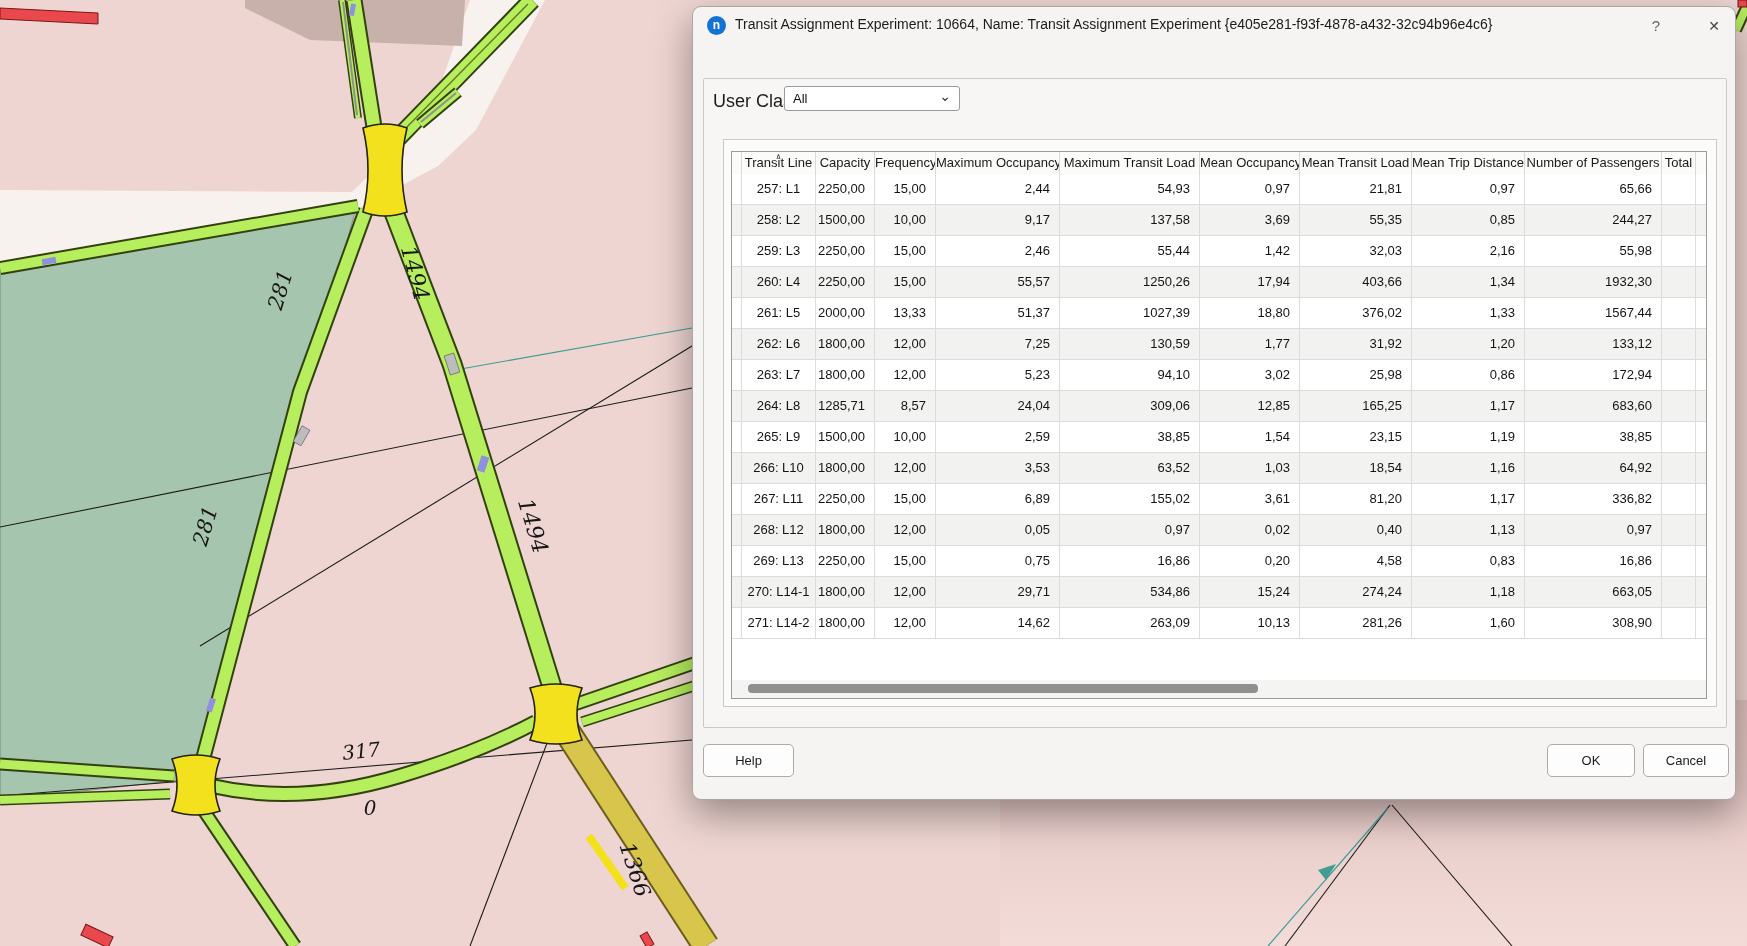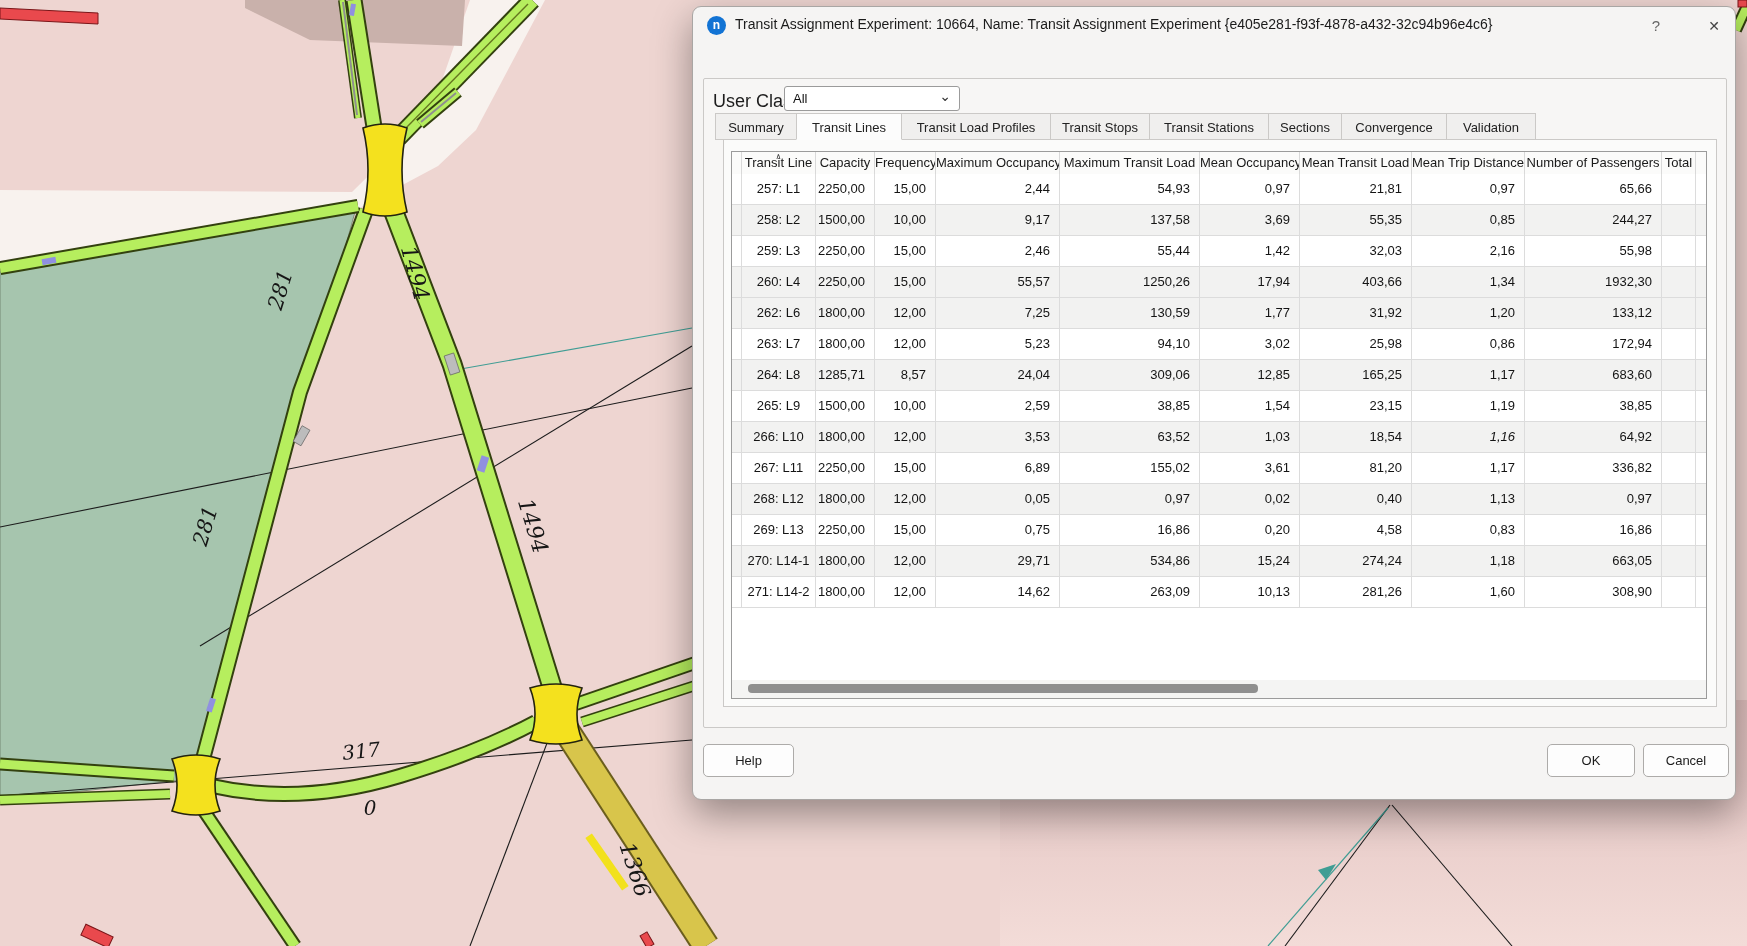--- a/index.html
+++ b/index.html
@@ -185,30 +185,20 @@
 
     <div id="outer-pane"></div>
 
     <div id="user-class-label">User Class:</div>
     <div id="user-class-combo">
       <span>All</span>
       <span id="user-class-chevron">⌄</span>
     </div>
 
     <div id="sub-pane"></div>
-    <div class="tabrow" id="sub-tabs">
-        <div class="tab" style="width: 82px;">Summary</div>
-        <div class="tab selected" style="width: 106px;">Transit Lines</div>
-        <div class="tab" style="width: 150px;">Transit Load Profiles</div>
-        <div class="tab" style="width: 100px;">Transit Stops</div>
-        <div class="tab" style="width: 120px;">Transit Stations</div>
-        <div class="tab" style="width: 74px;">Sections</div>
-        <div class="tab" style="width: 106px;">Convergence</div>
-        <div class="tab" style="width: 90px;">Validation</div>
-      </div>
 
     <div id="table">
       <div id="thead">
           <div class="th" style="width: 10px;"></div>
           <div class="th" style="width: 74px;">Transit Line<span class="sort-glyph">∧</span></div>
           <div class="th" style="width: 59px;">Capacity</div>
           <div class="th" style="width: 61px;">Frequency</div>
           <div class="th" style="width: 124px;">Maximum Occupancy</div>
           <div class="th" style="width: 140px;">Maximum Transit Load</div>
           <div class="th" style="width: 100px;">Mean Occupancy</div>
@@ -263,20 +253,33 @@
             <div class="td num" style="width: 59px;">2250,00</div>
             <div class="td num" style="width: 61px;">15,00</div>
             <div class="td num" style="width: 124px;">55,57</div>
             <div class="td num" style="width: 140px;">1250,26</div>
             <div class="td num" style="width: 100px;">17,94</div>
             <div class="td num" style="width: 112px;">403,66</div>
             <div class="td num" style="width: 113px;">1,34</div>
             <div class="td num" style="width: 137px;">1932,30</div>
             <div class="td num" style="width: 34px;"></div>
           </div>
+          <div class="tr">
+            <div class="td" style="width: 10px;"></div>
+            <div class="td name" style="width: 74px;">261: L5</div>
+            <div class="td num" style="width: 59px;">2000,00</div>
+            <div class="td num" style="width: 61px;">13,33</div>
+            <div class="td num" style="width: 124px;">51,37</div>
+            <div class="td num" style="width: 140px;">1027,39</div>
+            <div class="td num" style="width: 100px;">18,80</div>
+            <div class="td num" style="width: 112px;">376,02</div>
+            <div class="td num" style="width: 113px;">1,33</div>
+            <div class="td num" style="width: 137px;">1567,44</div>
+            <div class="td num" style="width: 34px;"></div>
+          </div>
           <div class="tr alt">
             <div class="td" style="width: 10px;"></div>
             <div class="td name" style="width: 74px;">262: L6</div>
             <div class="td num" style="width: 59px;">1800,00</div>
             <div class="td num" style="width: 61px;">12,00</div>
             <div class="td num" style="width: 124px;">7,25</div>
             <div class="td num" style="width: 140px;">130,59</div>
             <div class="td num" style="width: 100px;">1,77</div>
             <div class="td num" style="width: 112px;">31,92</div>
             <div class="td num" style="width: 113px;">1,20</div>
@@ -324,21 +327,21 @@
           </div>
           <div class="tr alt">
             <div class="td" style="width: 10px;"></div>
             <div class="td name" style="width: 74px;">266: L10</div>
             <div class="td num" style="width: 59px;">1800,00</div>
             <div class="td num" style="width: 61px;">12,00</div>
             <div class="td num" style="width: 124px;">3,53</div>
             <div class="td num" style="width: 140px;">63,52</div>
             <div class="td num" style="width: 100px;">1,03</div>
             <div class="td num" style="width: 112px;">18,54</div>
-            <div class="td num" style="width: 113px; font-style: italic;">1,16</div>
+            <div class="td num" style="width: 113px;">1,16</div>
             <div class="td num" style="width: 137px;">64,92</div>
             <div class="td num" style="width: 34px;"></div>
           </div>
           <div class="tr">
             <div class="td" style="width: 10px;"></div>
             <div class="td name" style="width: 74px;">267: L11</div>
             <div class="td num" style="width: 59px;">2250,00</div>
             <div class="td num" style="width: 61px;">15,00</div>
             <div class="td num" style="width: 124px;">6,89</div>
             <div class="td num" style="width: 140px;">155,02</div>

